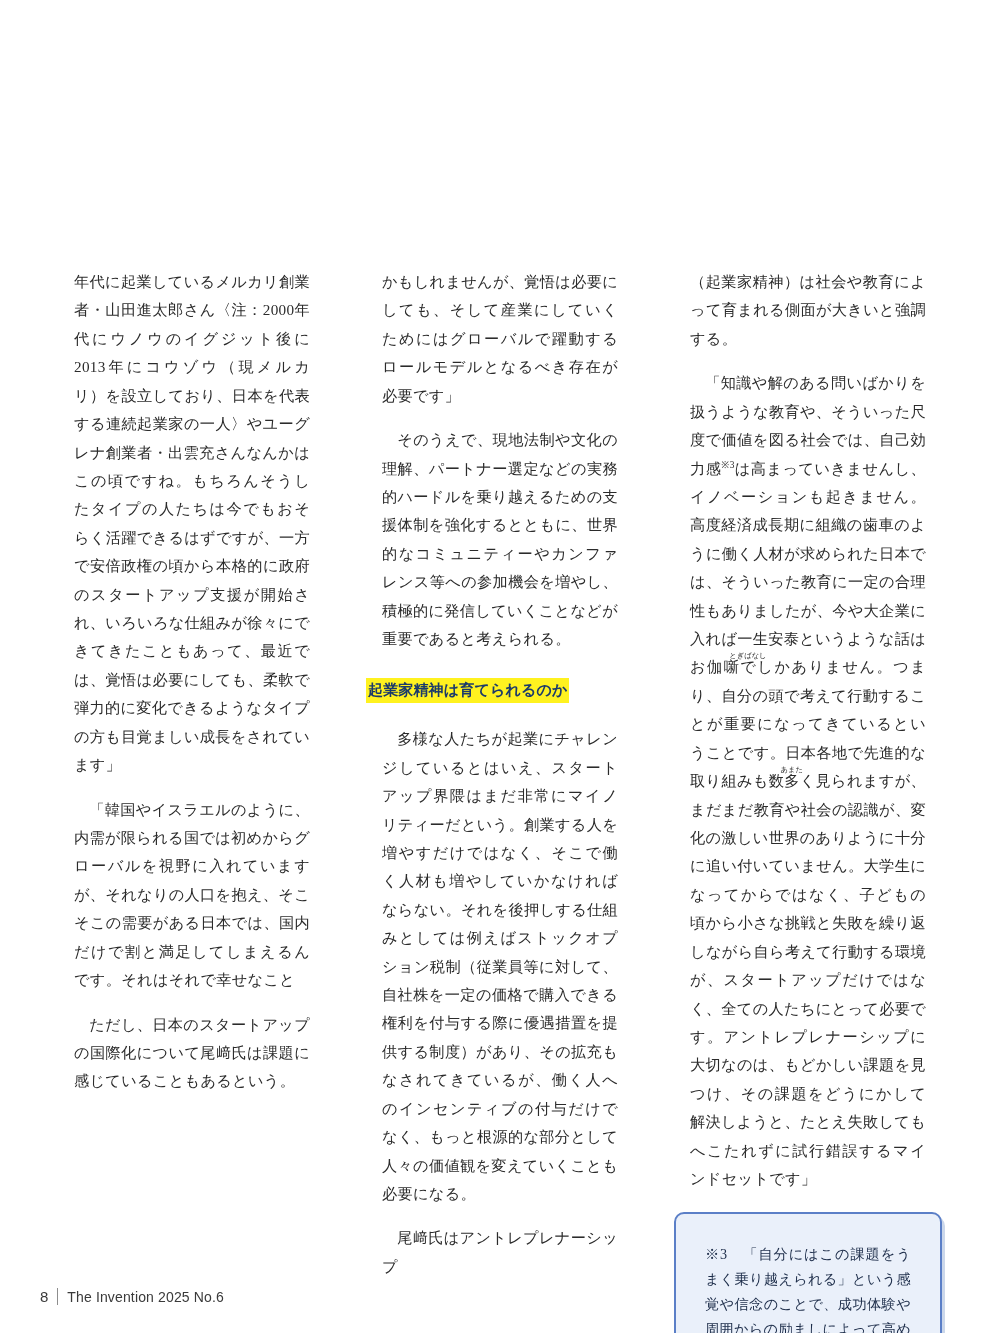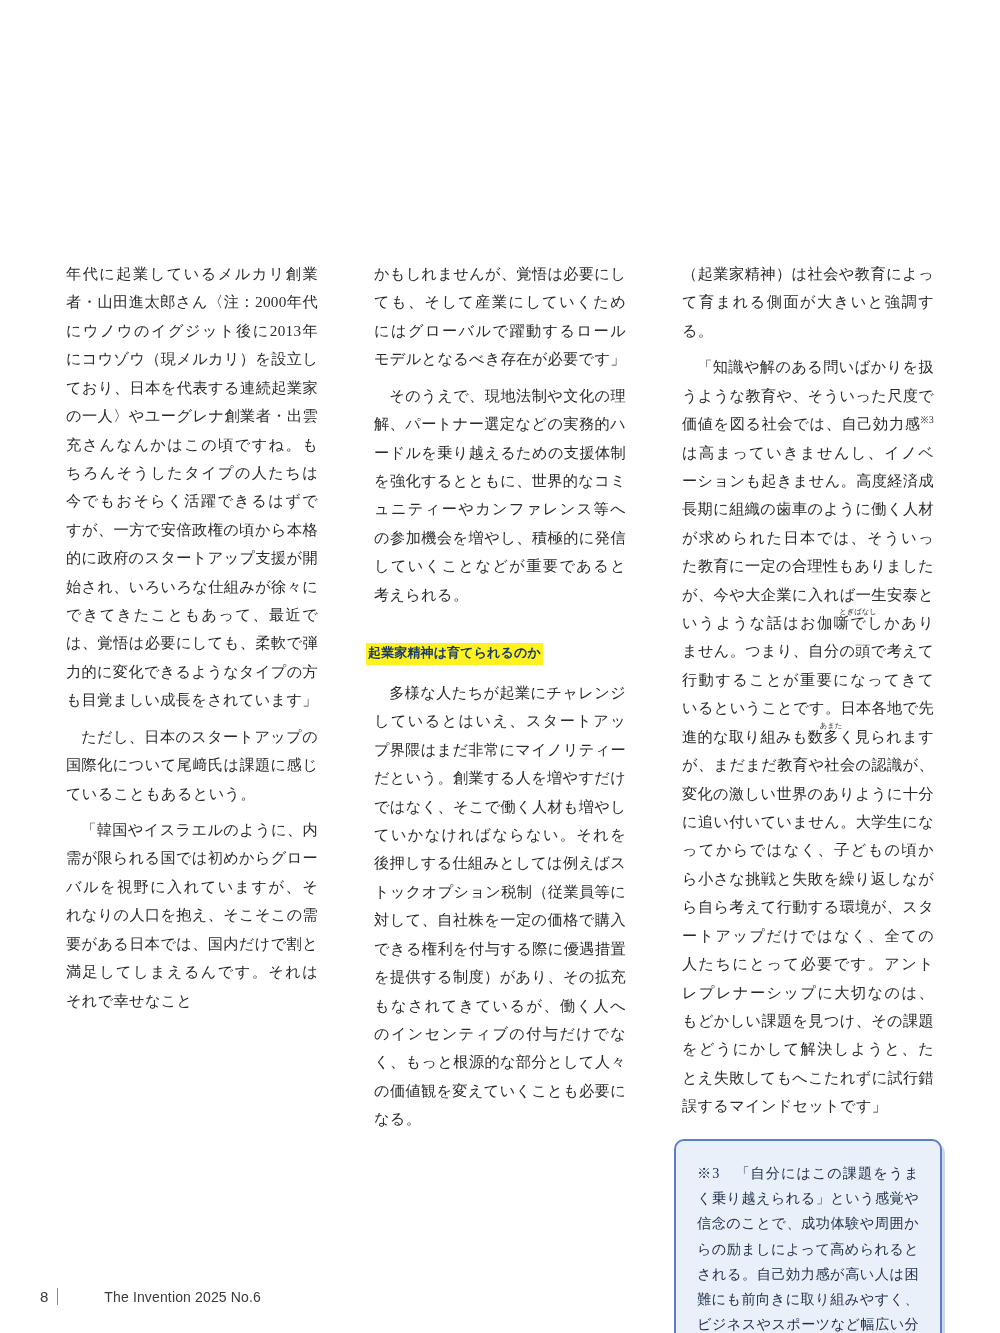--- a/index.html
+++ b/index.html
@@ -28,40 +28,40 @@
     width: 884px;
     height: 1010px;
     display: flex;
     justify-content: space-between;
   }
   .col {
     width: 268px;
     position: relative;
   }
   p {
-    margin: 8px;
+    margin: 16px;
     font-size: 15.2px;
     line-height: 1.87;
     text-align: justify;
     text-justify: inter-ideograph;
     letter-spacing: 0.02em;
     color: #2b2b2b;
   }
   p.indent {
     text-indent: 1em;
   }
   .section-head {
     display: inline-block;
     background: #fff21f;
     color: #1b3a6b;
     font-weight: bold;
-    font-size: 13px;
+    font-size: 15px;
     line-height: 1.45;
     padding: 1px 2px 2px 2px;
-    margin: 26px 0 6px 0;
+    margin: 9px 0 6px 0;
     letter-spacing: 0.01em;
     font-family: "Liberation Sans", "DejaVu Sans", sans-serif;
   }
   .note-box {
     margin-top: 18px;
     border: 2px solid #5b7fc7;
     border-radius: 10px;
     background: #eaf0fa;
     padding: 12px 13px 13px 13px;
     box-shadow: 3px 4px 0 rgba(70,110,180,0.28);
@@ -88,21 +88,20 @@
   .footer .rule {
     width: 1px;
     height: 17px;
     background: #8d8d8d;
     display: inline-block;
   }
   .footer .mag {
     font-size: 14px;
     color: #3a3a3a;
     letter-spacing: 0.01em;
-    margin-left: 37px;
   }
   .ruby {
     position: relative;
     white-space: nowrap;
   }
   .ruby > .rt {
     position: absolute;
     top: -0.72em;
     left: 50%;
     transform: translateX(-50%);
@@ -120,31 +119,32 @@
 </style>
 </head>
 <body>
 
 <div class="page">
 
   <div class="columns">
 
     <div class="col">
       <p>年代に起業しているメルカリ創業者・山田進太郎さん〈注：2000年代にウノウのイグジット後に2013年にコウゾウ（現メルカリ）を設立しており、日本を代表する連続起業家の一人〉やユーグレナ創業者・出雲充さんなんかはこの頃ですね。もちろんそうしたタイプの人たちは今でもおそらく活躍できるはずですが、一方で安倍政権の頃から本格的に政府のスタートアップ支援が開始され、いろいろな仕組みが徐々にできてきたこともあって、最近では、覚悟は必要にしても、柔軟で弾力的に変化できるようなタイプの方も目覚ましい成長をされています」</p>
+      <p class="indent">「韓国やイスラエルのように、内需が限られる国では初めからグローバルを視野に入れていますが、それなりの人口を抱え、そこそこの需要がある日本では、国内だけで割と満足してしまえるんです。それはそれで幸せなこと</p>
       <p class="indent">ただし、日本のスタートアップの国際化について尾﨑氏は課題に感じていることもあるという。</p>
-      <p class="indent">「韓国やイスラエルのように、内需が限られる国では初めからグローバルを視野に入れていますが、それなりの人口を抱え、そこそこの需要がある日本では、国内だけで割と満足してしまえるんです。それはそれで幸せなこと</p>
     </div>
 
     <div class="col">
       <p>かもしれませんが、覚悟は必要にしても、そして産業にしていくためにはグローバルで躍動するロールモデルとなるべき存在が必要です」</p>
       <p class="indent">そのうえで、現地法制や文化の理解、パートナー選定などの実務的ハードルを乗り越えるための支援体制を強化するとともに、世界的なコミュニティーやカンファレンス等への参加機会を増やし、積極的に発信していくことなどが重要であると考えられる。</p>
       <div>
         <span class="section-head">起業家精神は育てられるのか</span>
       </div>
       <p class="indent">多様な人たちが起業にチャレンジしているとはいえ、スタートアップ界隈はまだ非常にマイノリティーだという。創業する人を増やすだけではなく、そこで働く人材も増やしていかなければならない。それを後押しする仕組みとしては例えばストックオプション税制（従業員等に対して、自社株を一定の価格で購入できる権利を付与する際に優遇措置を提供する制度）があり、その拡充もなされてきているが、働く人へのインセンティブの付与だけでなく、もっと根源的な部分として人々の価値観を変えていくことも必要になる。</p>
+      <p class="indent">尾﨑氏はアントレプレナーシップ</p>
     </div>
 
     <div class="col">
       <p>（起業家精神）は社会や教育によって育まれる側面が大きいと強調する。</p>
       <p class="indent"><span>「知識や解のある問いばかりを扱うような教育や、そういった尺度で価値を図る社会では、自己効力感</span><sup class="fn">※3</sup><span>は高まっていきませんし、イノベーションも起きません。高度経済成長期に組織の歯車のように働く人材が求められた日本では、そういった教育に一定の合理性もありましたが、今や大企業に入れば一生安泰というような話はお伽噺</span><span class="ruby"><span class="rt">とぎばなし</span></span><span>でしかありません。つまり、自分の頭で考えて行動することが重要になってきているということです。日本各地で先進的な取り組みも数</span><span class="ruby"><span class="rt">あまた</span></span><span>多く見られますが、まだまだ教育や社会の認識が、変化の激しい世界のありように十分に追い付いていません。大学生になってからではなく、子どもの頃から小さな挑戦と失敗を繰り返しながら自ら考えて行動する環境が、スタートアップだけではなく、全ての人たちにとって必要です。アントレプレナーシップに大切なのは、もどかしい課題を見つけ、その課題をどうにかして解決しようと、たとえ失敗してもへこたれずに試行錯誤するマインドセットです」</span></p>
 
       <div class="note-box">
         <p><span>※3</span>　<span>「自分にはこの課題をうまく乗り越えられる」という感覚や信念のことで、成功体験や周囲からの励ましによって高められるとされる。自己効力感が高い人は困難にも前向きに取り組みやすく、ビジネスやスポーツなど幅広い分野で重視されている。</span></p>
       </div>
     </div>

